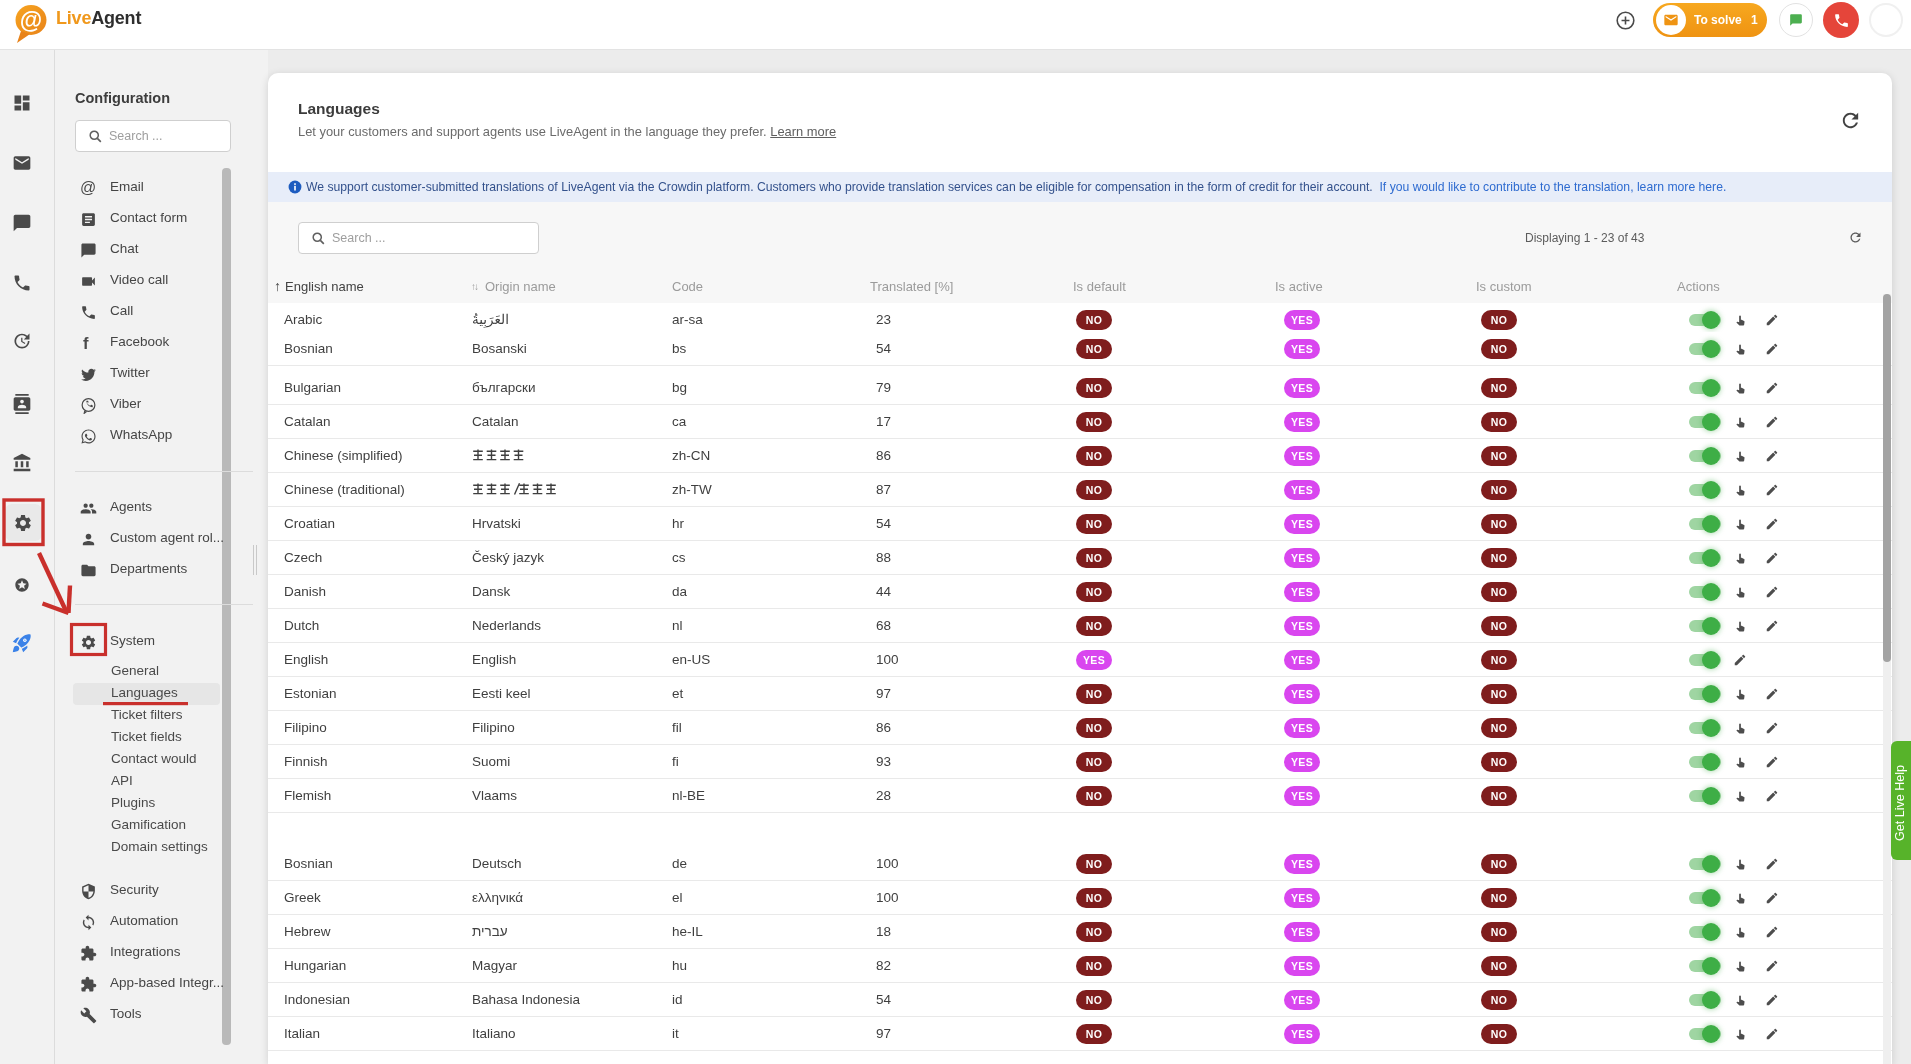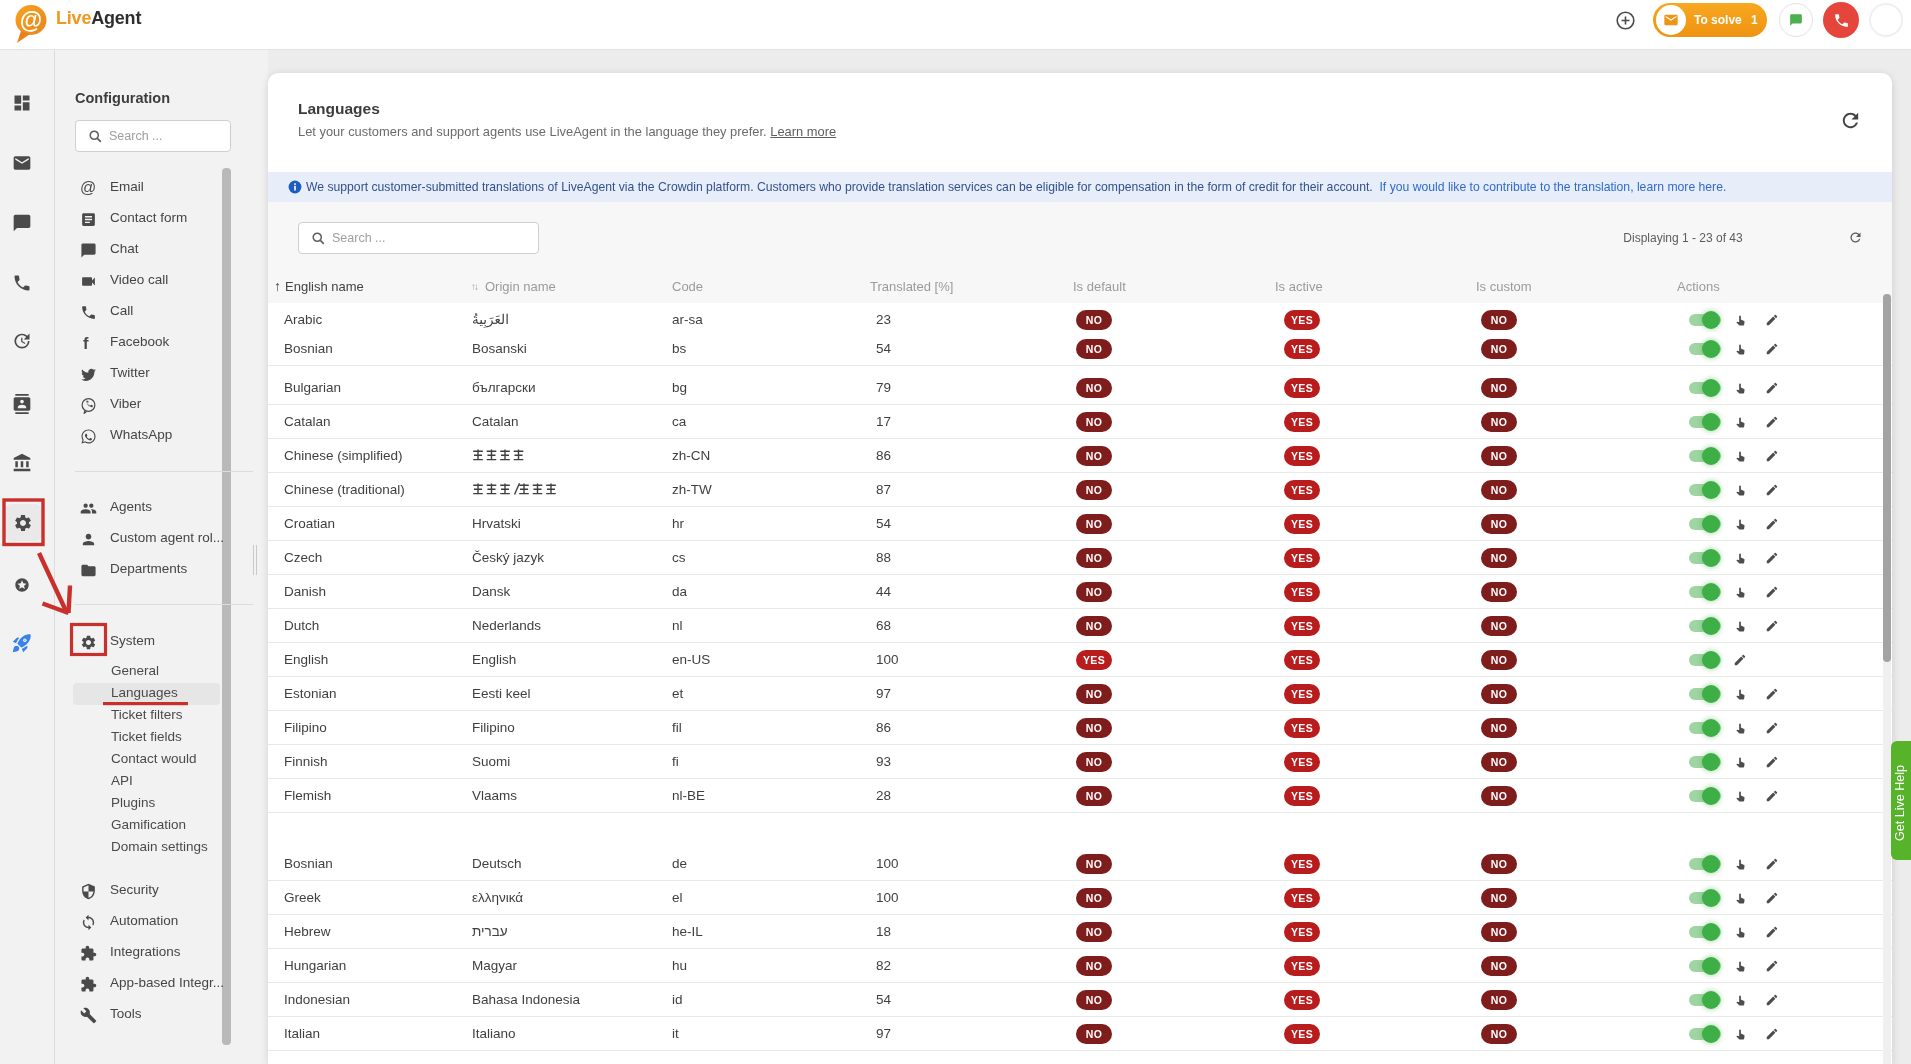--- a/index.html
+++ b/index.html
@@ -11,21 +11,21 @@
 .mtx{position:absolute;left:110px;font-size:13.5px;color:#454545;white-space:nowrap}
 .stx{position:absolute;left:111px;font-size:13.5px;color:#4a4a4a;white-space:nowrap}
 .mdiv{position:absolute;left:75px;width:178px;height:1px;background:#dcdcdc}
 #card{left:268px;top:73px;width:1624px;height:991px;background:#fff;border-radius:10px 10px 0 0;box-shadow:0 2px 8px rgba(0,0,0,.14)}
 #banner{position:absolute;left:0;top:99px;width:1624px;height:30px;background:#e7edf9}
 #cbody{position:absolute;left:0;top:129px;width:1624px;height:101px;background:#f7f7f7}
 .hcell{position:absolute;top:197px;height:33px;line-height:33px;font-size:13px;color:#9b9b9b;white-space:nowrap}
 .row{position:absolute;left:0;width:1624px;height:34px;background:#fff;border-bottom:1px solid #e9e9e9}
 .row span{position:absolute;line-height:34px;font-size:13.5px;color:#3f3f3f;white-space:nowrap}
 .pill{position:absolute;top:7px;width:36px;height:20px;border-radius:10px;color:#fff;font-size:10.5px;font-weight:bold;text-align:center;line-height:20px;letter-spacing:.3px}
-.no{background:#7f1d1d}.yes{background:#b91c1c}
+.no{background:#7f1d1d}.yes{background:#d946ef}
 .tgt{position:absolute;left:1421px;top:11px;width:32px;height:12px;border-radius:6px;background:#9fd5a2}
 .tgk{position:absolute;left:1434px;top:8px;width:18px;height:18px;border-radius:9px;background:#3eae46;box-shadow:0 0 5px 1px rgba(76,175,80,.4)}
 #lhelp{left:1891px;top:741px;width:20px;height:119px;background:#57b32a;border-radius:6px 0 0 6px;z-index:8}
 #lhelp div{position:absolute;left:-46px;top:52px;width:112px;height:20px;transform:rotate(-90deg);color:#fff;font-size:12.5px;text-align:center;line-height:19px}
 .sb{position:absolute;border-radius:4px}
 </style></head><body>
 <div id="stage">
 <div class="abs" id="sidebg"></div>
 <div class="abs" id="raildiv"></div>
 
@@ -201,21 +201,21 @@
         <rect x="10.6" y="5.6" width="2.8" height="2.8" fill="#fff"></rect>
       </svg>
       <div class="abs" style="left:38px;top:99px;height:30px;line-height:30px;font-size:12.2px;color:#33518c;white-space:nowrap">We support customer-submitted translations of LiveAgent via the Crowdin platform. Customers who provide translation services can be eligible for compensation in the form of credit for their account.&nbsp; <span style="color:#2e6bd0">If you would like to contribute to the translation, learn more here.</span></div>
       <div class="abs" id="cbody"></div>
       <div class="abs" style="left:30px;top:149px;width:241px;height:32px;background:#fff;border:1px solid #cfcfcf;border-radius:4px"></div>
       <svg class="abs" style="left:43px;top:158px" width="15" height="15" viewBox="0 0 24 24">
         <circle cx="10" cy="10" r="6.5" fill="none" stroke="#5f5f5f" stroke-width="2.4"></circle>
         <path d="M15 15l5.5 5.5" stroke="#5f5f5f" stroke-width="2.6"></path>
       </svg>
       <div class="abs" style="left:64px;top:149px;height:32px;line-height:32px;font-size:12.5px;color:#9e9e9e">Search ...</div>
-      <div class="abs" style="left:1257px;top:149px;width:316px;height:32px;line-height:32px;font-size:12px;color:#5c5c5c;text-align:center">Displaying 1 - 23 of 43</div>
+      <div class="abs" style="left:1257px;top:149px;width:316px;height:32px;line-height:32px;font-size:12px;color:#5c5c5c;text-align:left">Displaying 1 - 23 of 43</div>
       <svg style="position:absolute;left:1580px;top:157px" width="15" height="15" viewBox="0 0 24 24">
         <path fill="#5c5c5c" d="M17.65 6.35C16.2 4.9 14.21 4 12 4c-4.42 0-7.99 3.58-8 8s3.57 8 7.99 8c3.73 0 6.84-2.55 7.73-6h-2.08c-.82 2.33-3.04 4-5.65 4-3.31 0-6-2.69-6-6s2.69-6 6-6c1.66 0 3.14.69 4.22 1.78L13 11h7V4l-2.35 2.35z"></path>
       </svg>
       <div class="hcell" style="left:6px;color:#424242;font-size:14px">↑</div>
       <div class="hcell" style="left:17px;color:#424242">English name</div>
       <div class="hcell" style="left:203px;font-size:10px;letter-spacing:-2px">↑↓</div>
       <div class="hcell" style="left:217px">Origin name</div>
       <div class="hcell" style="left:404px">Code</div>
       <div class="hcell" style="left:602px">Translated [%]</div>
       <div class="hcell" style="left:805px">Is default</div>

